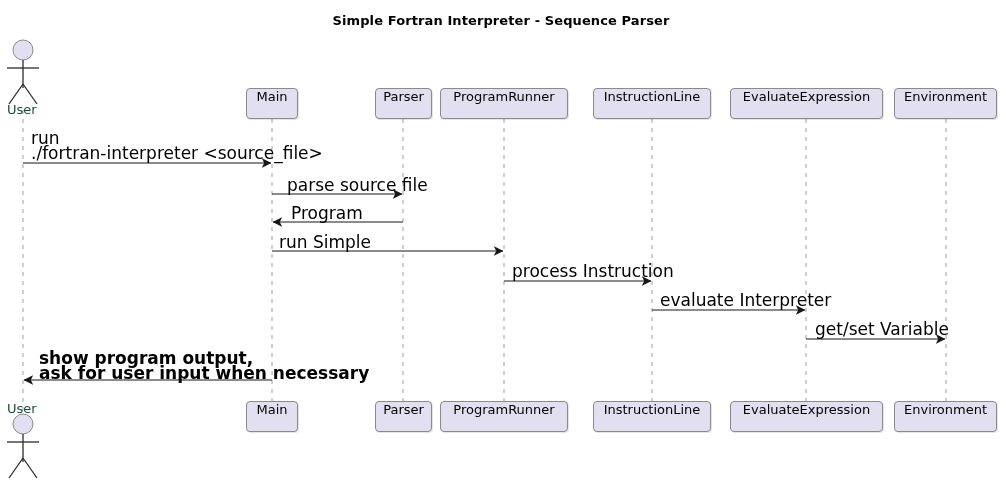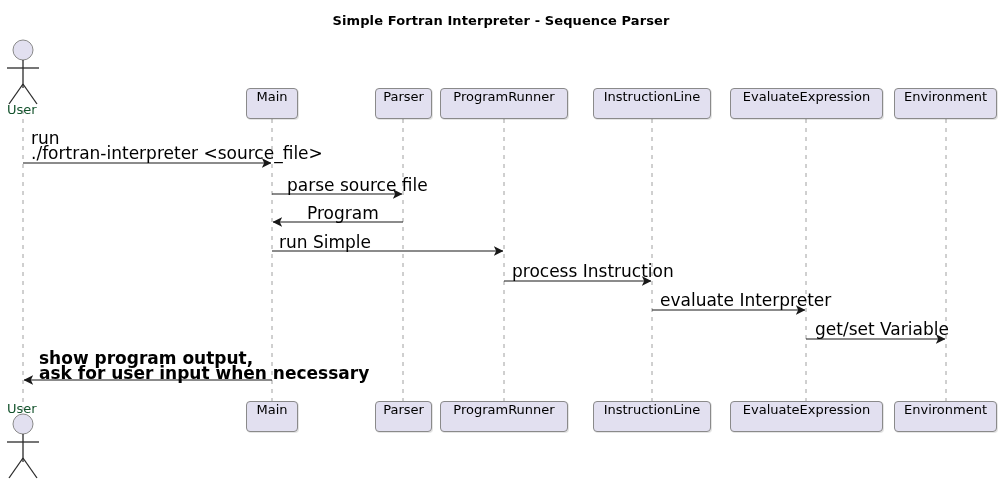--- a/index.html
+++ b/index.html
@@ -159,21 +159,21 @@
         <span>EvaluateExpression</span>
       </div>
       <div class="participant-box" style="left: 894px; top: 401px; width: 103px;">
         <span>Environment</span>
       </div>
     </div>
   <div id="message-labels">
       <div class="msg-label" style="left: 31px; top: 131px;">run
 ./fortran-interpreter &lt;source_file&gt;</div>
       <div class="msg-label" style="left: 279px; top: 178px; margin-left: 8px;">parse source file</div>
-      <div class="msg-label" style="left: 291px; top: 206px; margin-left: 16px;">Program</div>
+      <div class="msg-label" style="left: 291px; top: 206px;">Program</div>
       <div class="msg-label" style="left: 279px; top: 235px;">run Simple</div>
       <div class="msg-label" style="left: 512px; top: 264px;">process Instruction</div>
       <div class="msg-label" style="left: 660px; top: 293px;">evaluate Interpreter</div>
       <div class="msg-label" style="left: 815px; top: 322px;">get/set Variable</div>
       <div class="msg-label" style="left: 39px; top: 351px; font-weight: bold;">show program output,
 ask for user input when necessary</div>
     </div>
 
 </div>
 

